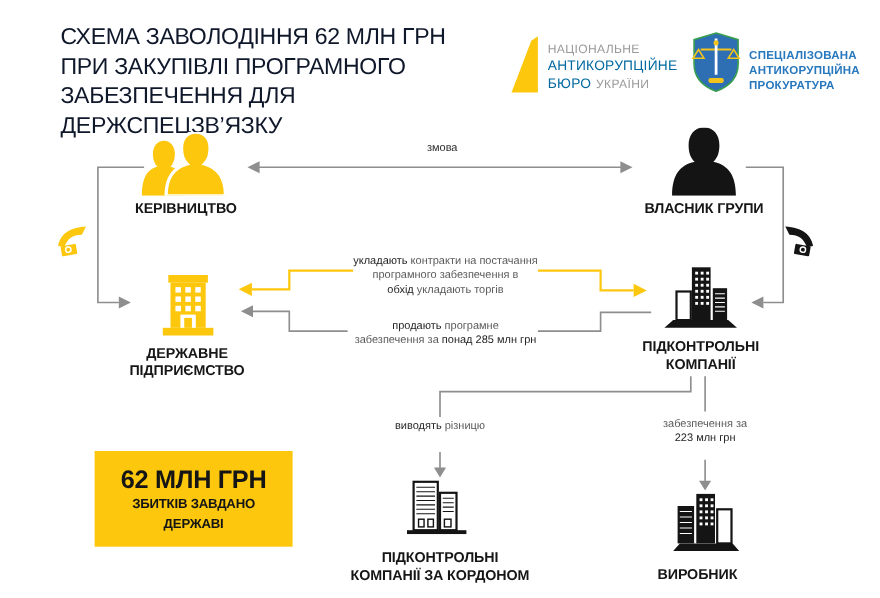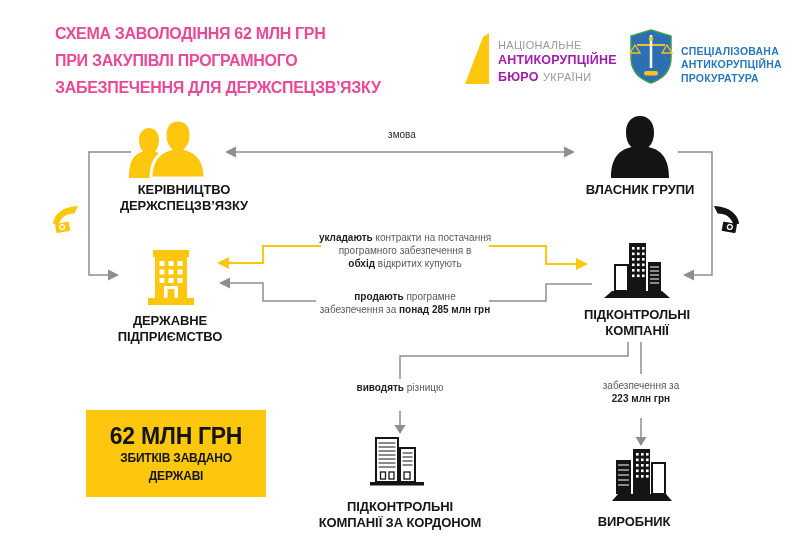--- a/index.html
+++ b/index.html
@@ -2,37 +2,37 @@
 <html><head>
 <meta charset="utf-8">
 <style>
   html,body{margin:0;padding:0;background:#fff;}
   .canvas{position:relative;width:800px;height:544px;background:#fff;overflow:hidden;
           font-family:"Liberation Sans", sans-serif;}
   .abs{position:absolute;}
   .overlay{position:absolute;left:0;top:0;width:800px;height:544px;}
 
   .title{left:55px;top:20px;width:400px;margin:0;
-         font-size:16px;line-height:27px;font-weight:700;letter-spacing:-0.3px;
-         color:#ec4899;white-space:pre-line;}
+         font-size:21px;line-height:27px;font-weight:400;letter-spacing:-0.3px;
+         color:#0f172a;white-space:pre-line;}
 
   .logo{display:flex;align-items:flex-end;}
   .nabu{left:462px;top:28px;}
   .nabu-text{margin-left:8px;margin-top:10px;line-height:15px;}
   .nabu-text .g{color:#9a9a9a;font-size:11px;font-weight:500;letter-spacing:0.3px;}
-  .nabu-text .d{color:#a21caf;font-size:12.5px;font-weight:700;letter-spacing:0.2px;}
+  .nabu-text .d{color:#0369a1;font-size:12.5px;font-weight:400;letter-spacing:0.2px;}
   .sap{left:629px;top:28px;}
   .sap-text{margin-left:8px;margin-top:5px;line-height:13.5px;
             color:#2878be;font-size:10.5px;font-weight:700;letter-spacing:0.2px;}
 
   .node-label{font-size:13px;line-height:15.5px;font-weight:800;color:#161616;
               text-align:center;letter-spacing:-0.1px;}
 
   .flow-text{font-size:10px;line-height:13px;text-align:center;color:#5a5a5a;}
-  .flow-text .b{color:#1f1f1f;font-weight:700;margin-top:16px;}
+  .flow-text .b{color:#1f1f1f;font-weight:400;margin-top:16px;}
   .conspiracy{left:352px;top:129px;width:100px;font-size:10px;font-weight:400;
               color:#2b2b2b;text-align:center;}
 
   .callout{left:86px;top:410px;width:180px;height:87px;background:#fcc70d;
            display:flex;flex-direction:column;align-items:center;justify-content:center;
            text-align:center;color:#151515;}
   .callout .big{font-size:23px;font-weight:800;line-height:26px;letter-spacing:-0.3px;}
   .callout .small{font-size:12px;font-weight:800;line-height:18px;letter-spacing:-0.2px;}
 </style>
 </head>
@@ -111,23 +111,22 @@
       <div>ПРОКУРАТУРА</div>
     </div>
   </div>
 
   <svg class="abs" style="left:128px;top:120px" width="78" height="58" viewBox="0 0 78 58">
     <g fill="#fcc70d">
       <path d="M21,8 C27,8 31,13 31,20 C31,25 29.5,29 27,31.5 C36,34 41,41 41,58 L1,58 C1,41 6,34 15,31.5 C12.5,29 11,25 11,20 C11,13 15,8 21,8 Z"></path>
       <path d="M50,0 C58,0 63,6 63,15 C63,21 61,26 58,29 C69,32 77,41 77,58 L23,58 C23,41 31,32 42,29 C39,26 37,21 37,15 C37,6 42,0 50,0 Z" stroke="#ffffff" stroke-width="3"></path>
     </g>
   </svg>
-  <div class="abs node-label" style="left:94px;top:182px;width:180px">
+  <div class="abs node-label" style="left:79px;top:182px;width:180px">
     <div>КЕРІВНИЦТВО</div>
-    <div>ДЕРЖСПЕЦЗВ’ЯЗКУ</div>
   </div>
 
   <svg class="abs" style="left:608px;top:116px" width="64" height="62" viewBox="0 0 64 62">
     <path d="M32,0 C41,0 46,7 46,16 C46,23 44,28 40.5,31 C54,34 61,43 61,62 L3,62 C3,43 10,34 23.5,31 C20,28 18,23 18,16 C18,7 23,0 32,0 Z" fill="#141414"></path>
   </svg>
   <div class="abs node-label" style="left:550px;top:182px;width:180px">
     <div>ВЛАСНИК ГРУПИ</div>
   </div>
 
   <svg class="abs" style="left:146px;top:250px" width="50" height="58" viewBox="0 0 50 58">
@@ -271,21 +270,21 @@
       </g>
       <circle cx="13" cy="25.5" r="2.6" fill="none" stroke="#ffffff" stroke-width="1.4" transform="rotate(-10 13 26)"></circle>
     </g>
   </svg>
 
   <div class="abs conspiracy">змова</div>
 
   <div class="abs flow-text" style="left:300px;top:231px;width:210px">
       <div><span class="b">укладають</span><span> контракти на постачання</span></div>
       <div><span>програмного забезпечення в</span></div>
-      <div><span class="b">обхід</span><span> відкритих купують</span></div>
+      <div><span class="b">обхід</span><span> укладають торгів</span></div>
     </div>
 
   <div class="abs flow-text" style="left:300px;top:290px;width:210px">
       <div><span class="b">продають</span><span> програмне</span></div>
       <div><span>забезпечення за </span><span class="b">понад 285 млн грн</span></div>
     </div>
 
   <div class="abs flow-text" style="left:328px;top:381px;width:144px">
       <div><span class="b">виводять</span><span> різницю</span></div>
     </div>

